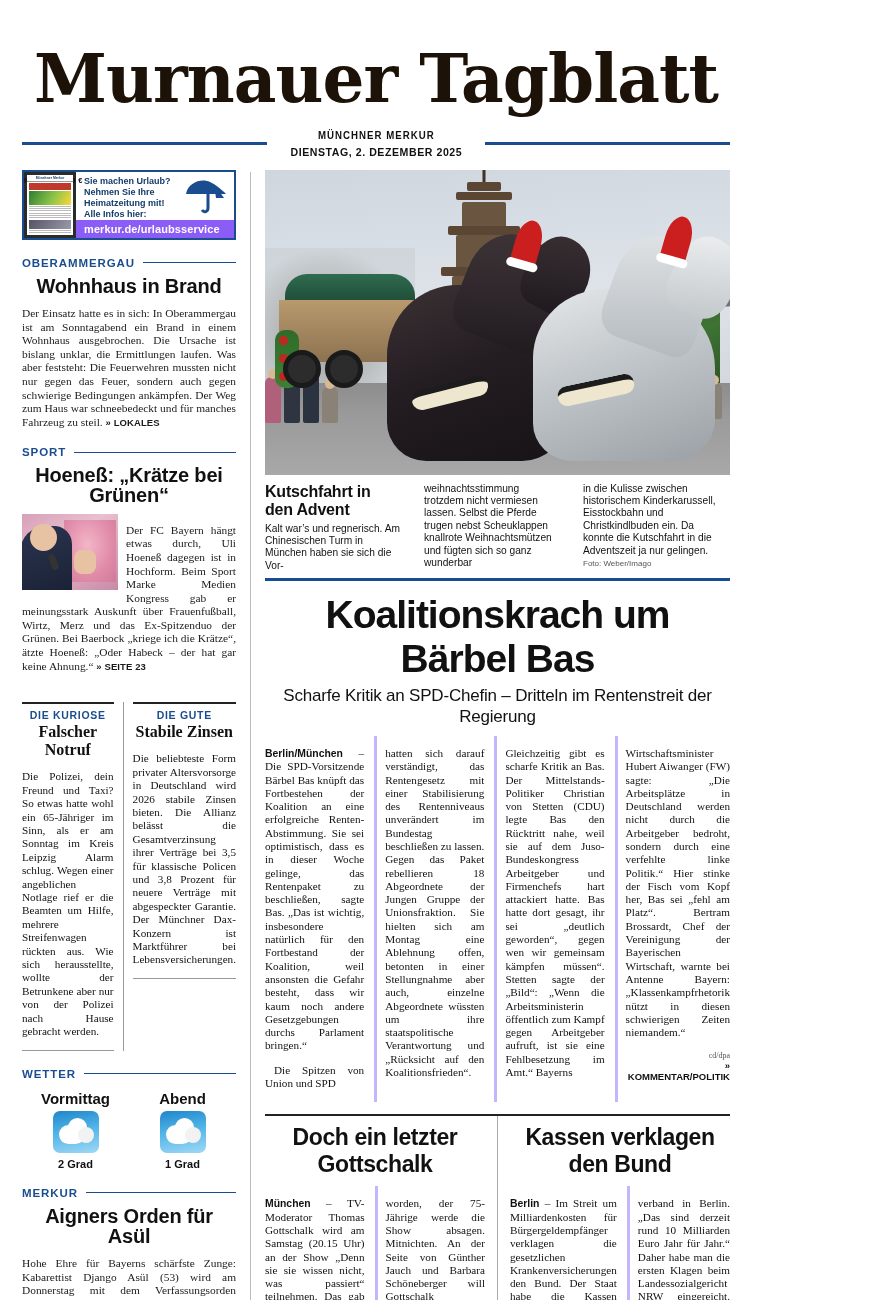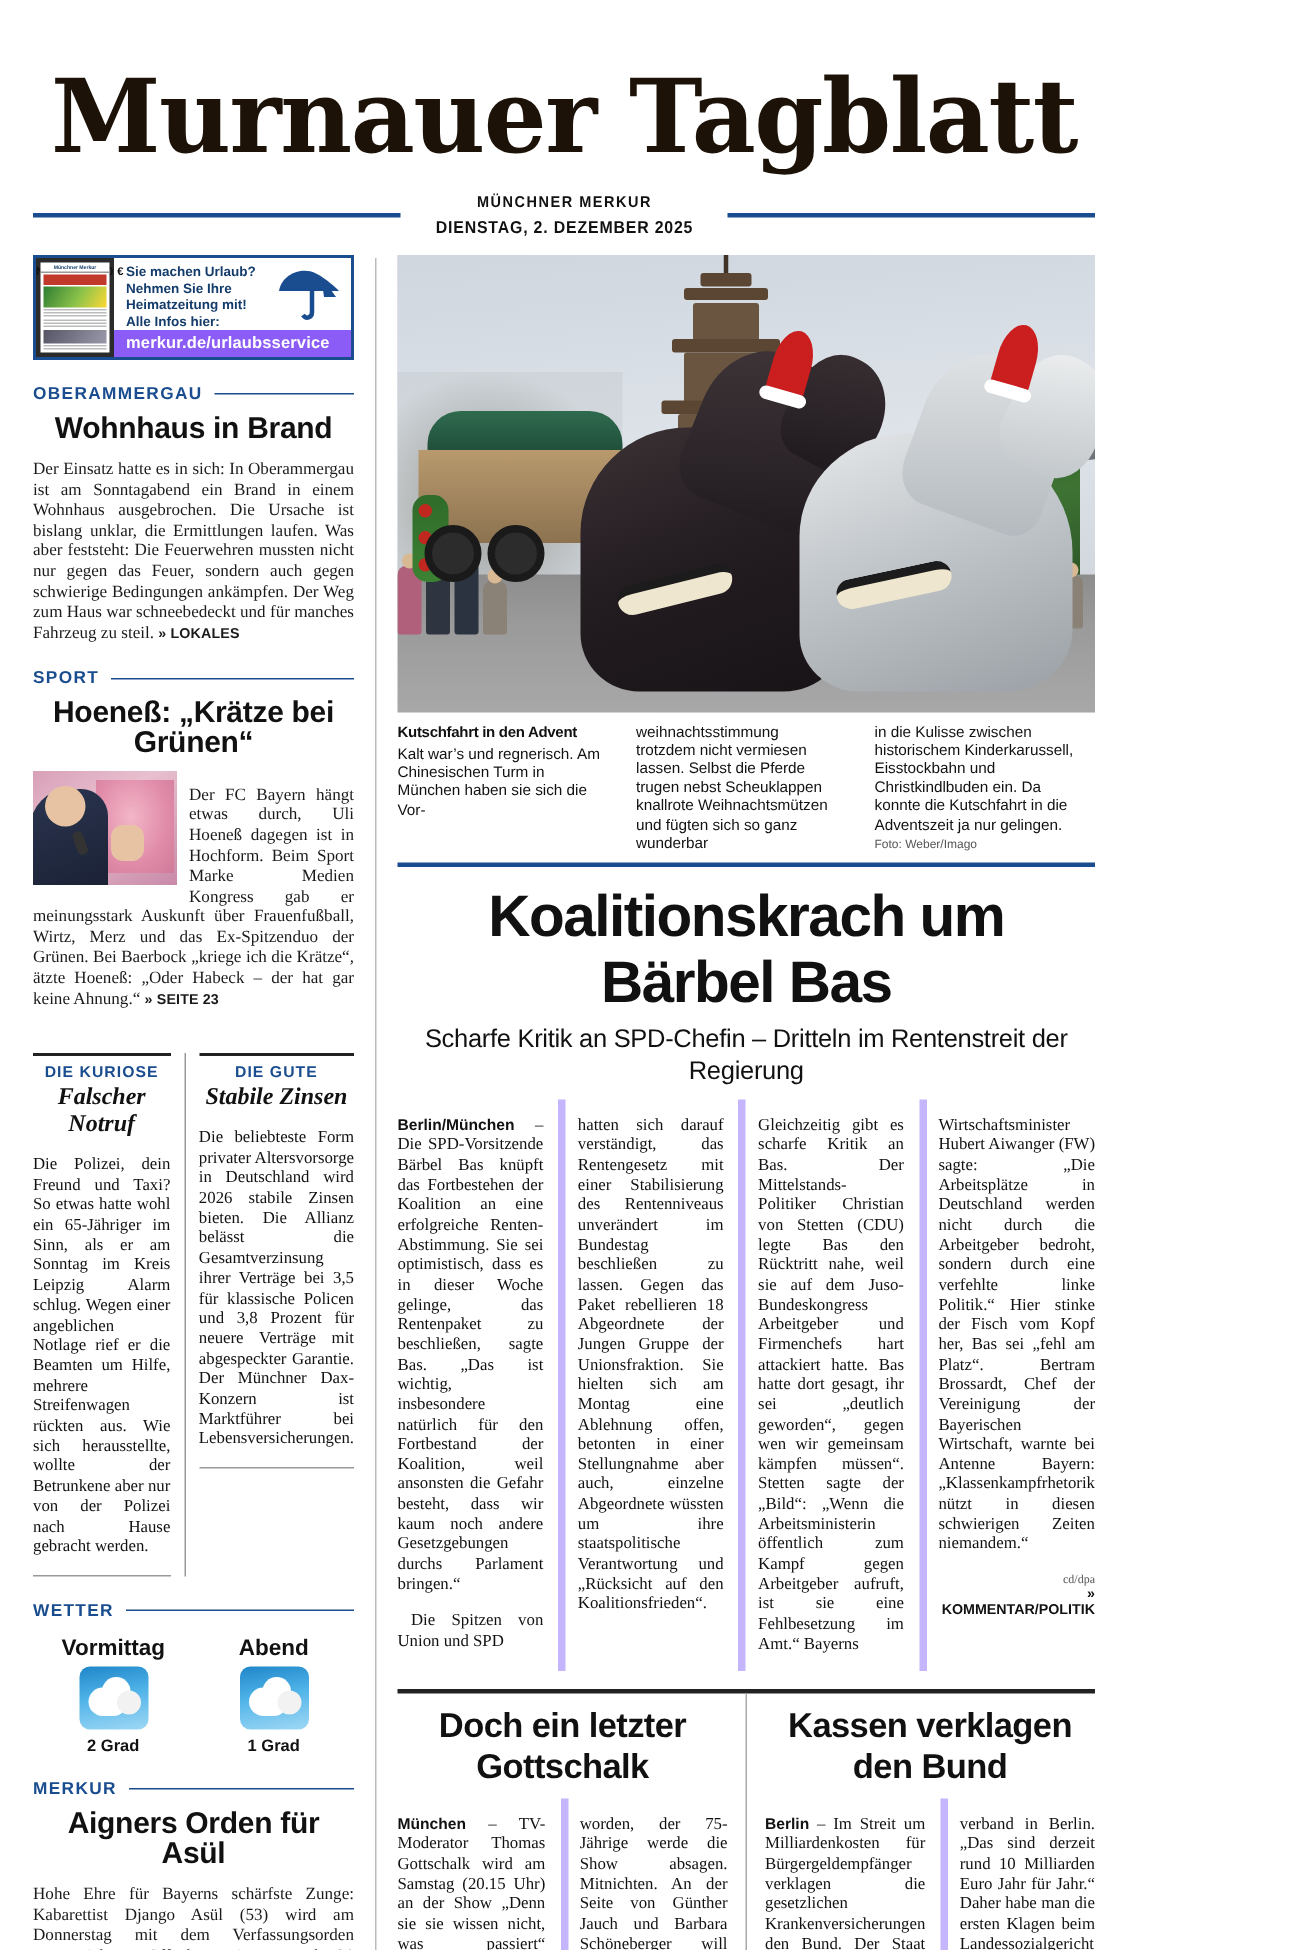--- a/index.html
+++ b/index.html
@@ -127,21 +127,21 @@
   .mini-grid { display:flex; margin-top:17px; }
   .mini-col { flex:1; }
   .mini-col.first { padding-right:9px; }
   .mini-col.second { padding-left:9px; border-left:1px solid #999; }
   .mini-kicker {
     font-family:"Liberation Sans", sans-serif; font-weight:700;
     font-size:10.5px; letter-spacing:0.7px; color:#1a4d8f;
     text-align:center; margin-top:5px;
   }
   .mini-head {
-    font-family:"Liberation Serif", serif; font-style:italic; font-weight:700;
+    font-family:"Liberation Serif", serif; font-weight:700;
     font-size:16px; text-align:center; margin:2px 0 5px; color:#111;
   }
   .mini-text { font-size:11.2px; line-height:13.4px; text-align:justify; hyphens:auto; }
   .rule-thin-grey { height:1px; background:#999; margin-top:6px; }
 
   
   .weather-grid { display:flex; margin-top:10px; text-align:center; }
   .wx { flex:1; }
   .wx-label { font-family:"Liberation Sans",sans-serif; font-weight:700; font-size:15px; margin-bottom:4px; }
   .wx-icon {
@@ -232,21 +232,21 @@
   .person.d { height:36px; background:#8a8277; }
   .person.e { height:52px; background:#2b3340; }
   .person.p { height:46px; background:#b0607a; }
   .person::before { content:""; display:block; width:10px; height:10px; margin:-8px auto 0;
     background:#d9b894; border-radius:50%; }
 
   .caption-grid { display:flex; margin-top:8px; }
   .cap-col { flex:1; padding-right:12px; }
   .cap-col + .cap-col { padding-left:12px; }
   .cap-head {
-    font-family:"Liberation Sans",sans-serif; font-weight:700; font-size:10px;
+    font-family:"Liberation Sans",sans-serif; font-weight:700; font-size:16px;
     margin:0 0 4px; letter-spacing:-0.2px;
   }
   .cap-text {
     font-family:"Liberation Sans",sans-serif; font-size:10.2px; line-height:12.4px;
   }
   .credit { font-size:8px; color:#555; }
   .rule-blue-thick { height:2.5px; background:#1a4d8f; margin-top:6px; }
 
   .lead-head {
     font-family:"Liberation Sans",sans-serif; font-weight:700;
@@ -255,21 +255,21 @@
   }
   .lead-sub {
     font-family:"Liberation Sans",sans-serif; font-weight:400;
     font-size:17px; line-height:21px; text-align:center; margin:4px 0 9px;
     color:#111; letter-spacing:-0.2px;
   }
   .cols-4 { display:flex; }
   .cols-3 { display:flex; }
   .acol { flex:1; padding-right:10px; }
   .acol:last-child { padding-right:0; }
-  .acol.sep { border-left:5px solid #c4b5fd; padding-left:8px; }
+  .acol.sep { border-left:3px solid #c4b5fd; padding-left:8px; }
   .atext {
     font-size:11.2px; line-height:13.3px; text-align:justify;
     hyphens:auto; -webkit-hyphens:auto;
   }
   .dateline { font-family:"Liberation Sans",sans-serif; font-weight:700; font-size:10.4px; }
   .byline { font-size:8px; color:#555; text-align:right; display:block; }
   .ref-r { font-family:"Liberation Sans",sans-serif; font-weight:700; font-size:9.5px;
     text-align:right; display:block; }
   .indent { text-indent:9px; }
 

